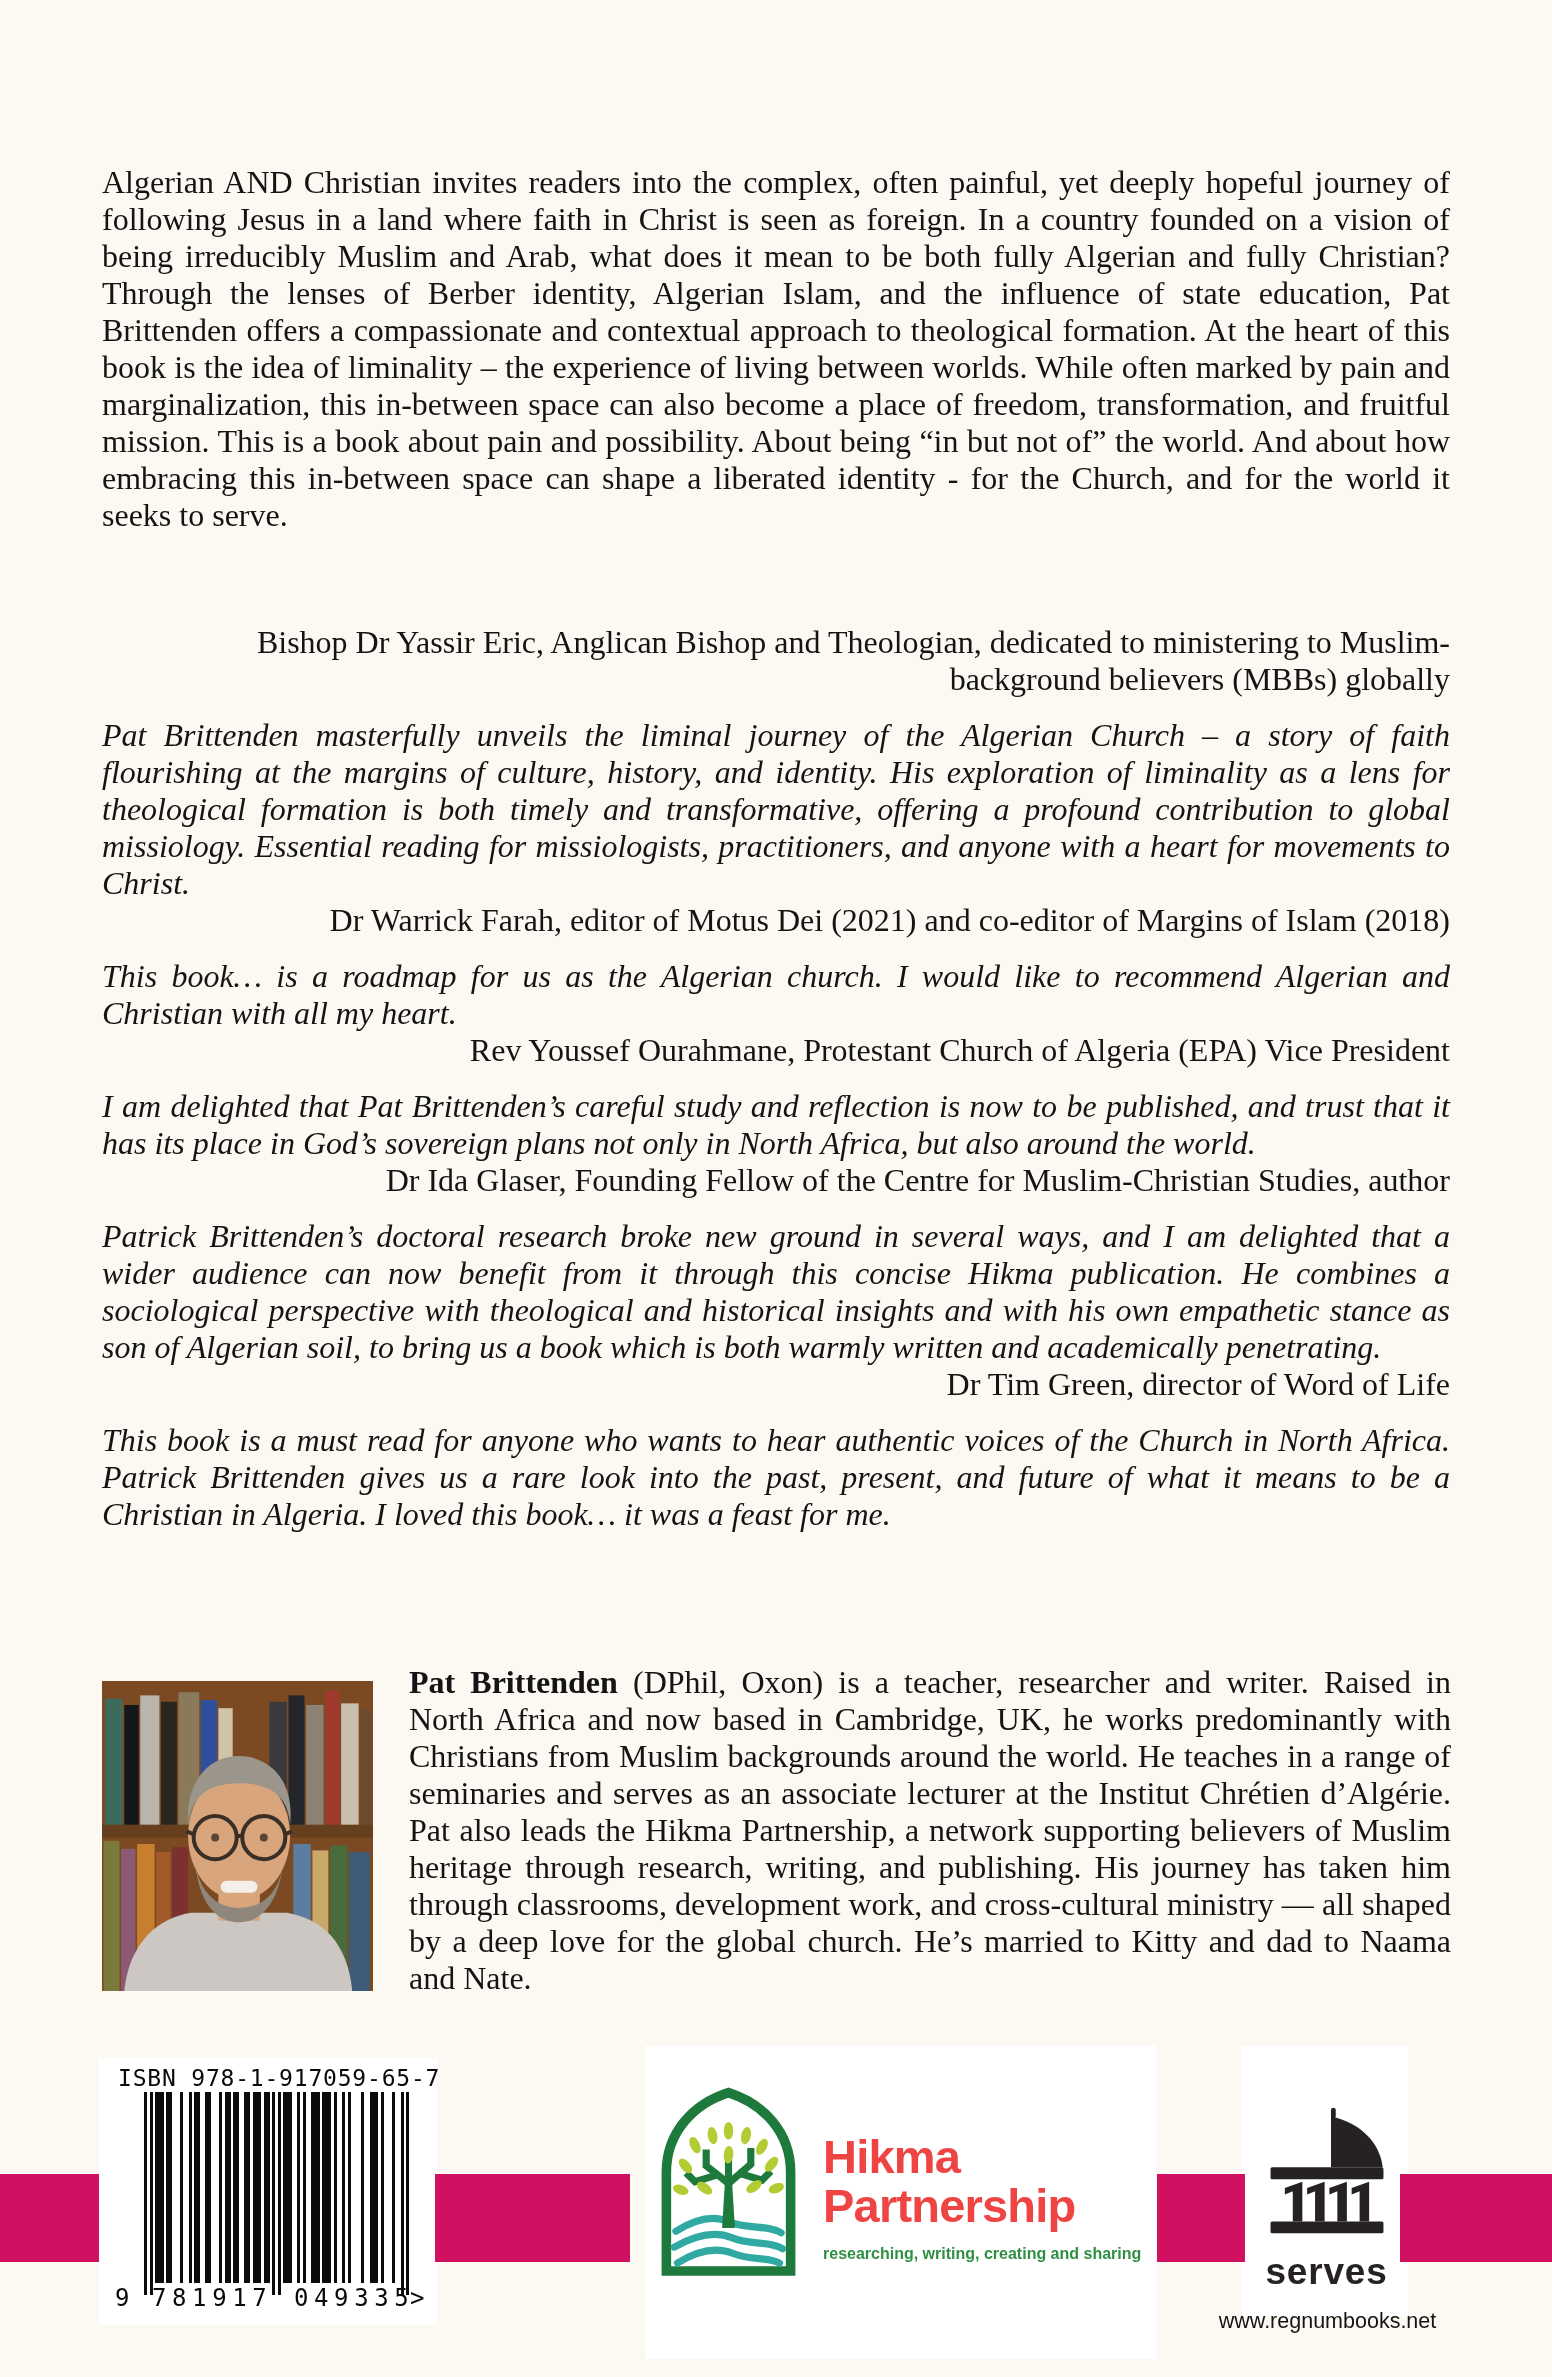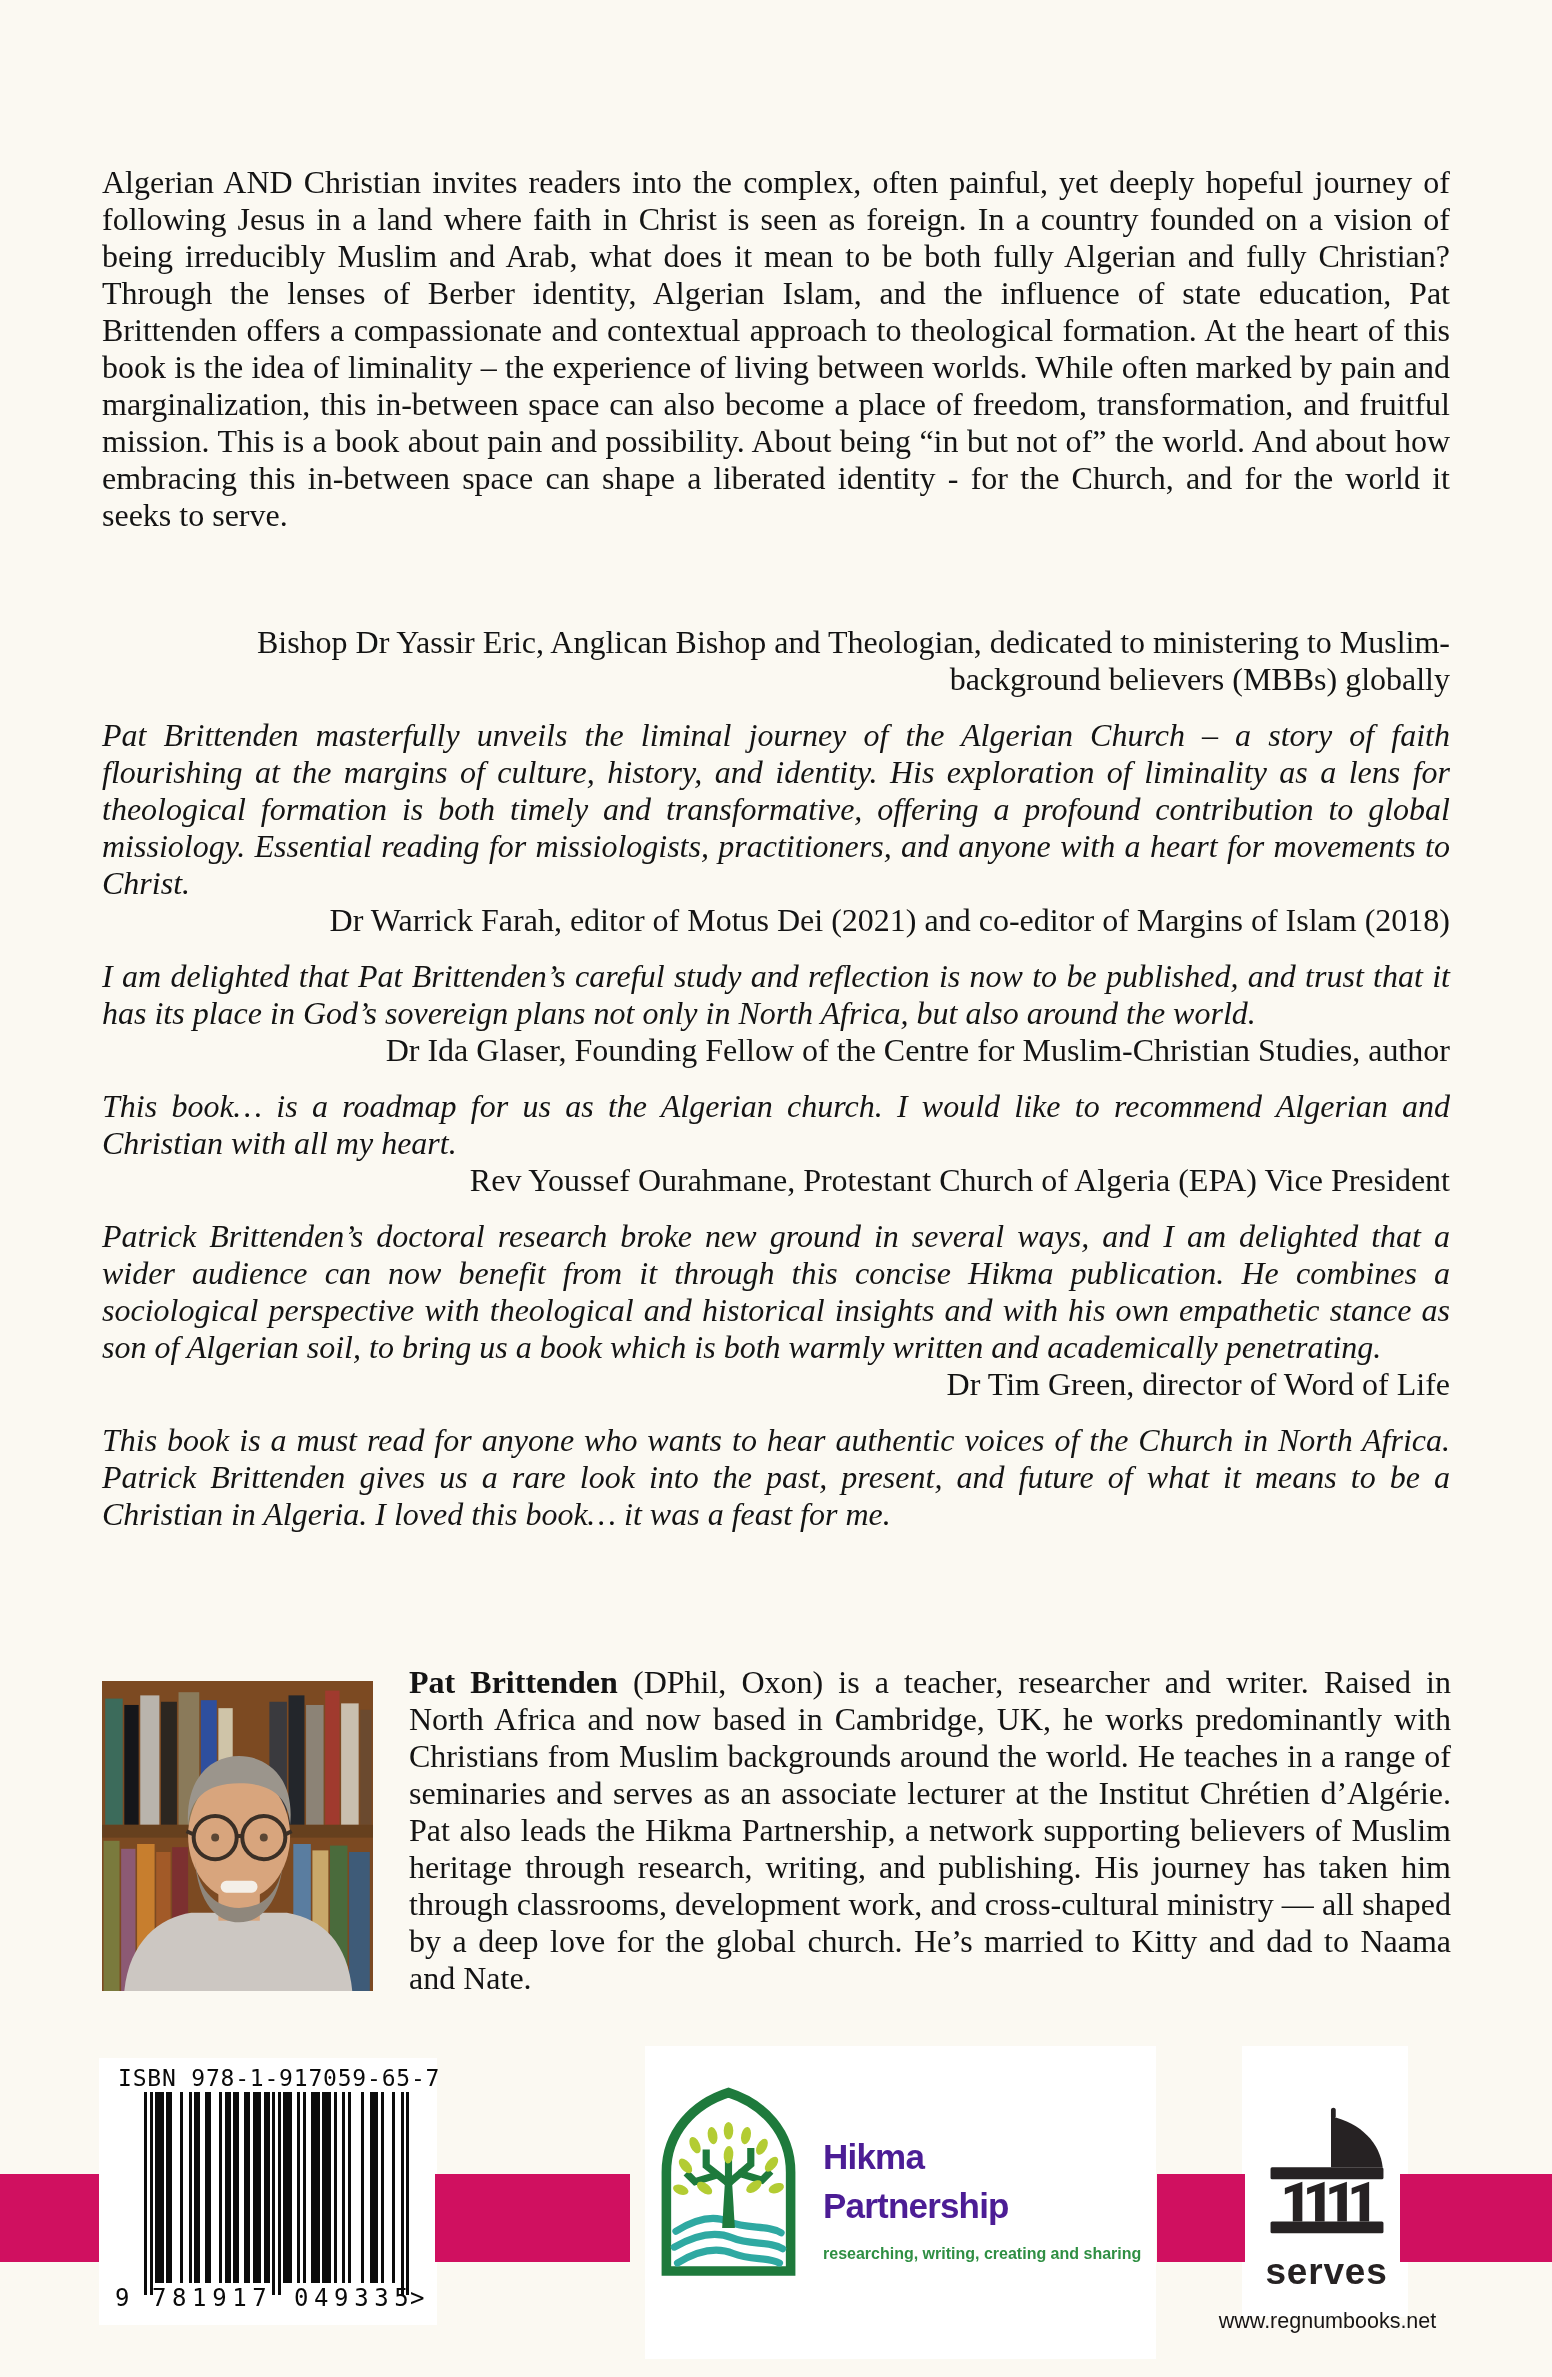--- a/index.html
+++ b/index.html
@@ -46,21 +46,21 @@
     font-family:"DejaVu Sans Mono",monospace;font-size:24px;line-height:27px;color:#0a0a0a;
   }
   .bc-d0{left:-29px;}
   .bc-g1{left:8px;letter-spacing:5.6px;}
   .bc-g2{left:150px;letter-spacing:5.6px;}
   .bc-arrow{left:266px;}
   .hikma-arch{position:absolute;left:660px;top:2086px;width:137px;height:190px;}
   .hikma-wordmark{
     position:absolute;left:823px;top:2132px;width:335px;
     font-family:"Liberation Sans",sans-serif;font-weight:bold;
-    font-size:35px;line-height:49px;letter-spacing:-0.8px;color:#4c1d95;
+    font-size:47px;line-height:49px;letter-spacing:-0.8px;color:#ef4444;
   }
   .hikma-tagline{
     position:absolute;left:823px;top:2245px;width:335px;
     font-family:"Liberation Sans",sans-serif;font-weight:bold;
     font-size:16px;color:#2f8f43;white-space:nowrap;
   }
   .regnum-icon{position:absolute;left:1261px;top:2105px;width:132px;height:147px;}
   .regnum-name{
     position:absolute;left:1254px;top:2251px;width:145px;text-align:center;
     font-family:"Liberation Sans",sans-serif;font-weight:bold;
@@ -81,26 +81,26 @@
   <div class="endorsements">
     <div class="endorsement">
       <div class="attr">Bishop Dr Yassir Eric, Anglican Bishop and Theologian, dedicated to ministering to Muslim-</div>
       <div class="attr">background believers (MBBs) globally</div>
     </div>
     <div class="endorsement">
       <div class="quote">Pat Brittenden masterfully unveils the liminal journey of the Algerian Church – a story of faith flourishing at the margins of culture, history, and identity. His exploration of liminality as a lens for theological formation is both timely and transformative, offering a profound contribution to global missiology. Essential reading for missiologists, practitioners, and anyone with a heart for movements to Christ.</div>
       <div class="attr">Dr Warrick Farah, editor of Motus Dei (2021) and co-editor of Margins of Islam (2018)</div>
     </div>
     <div class="endorsement">
+      <div class="quote">This book… is a roadmap for us as the Algerian church. I would like to recommend Algerian and Christian with all my heart.</div>
+      <div class="attr">Rev Youssef Ourahmane, Protestant Church of Algeria (EPA) Vice President</div>
+    </div>
+    <div class="endorsement">
       <div class="quote">I am delighted that Pat Brittenden’s careful study and reflection is now to be published, and trust that it has its place in God’s sovereign plans not only in North Africa, but also around the world.</div>
       <div class="attr">Dr Ida Glaser, Founding Fellow of the Centre for Muslim-Christian Studies, author</div>
-    </div>
-    <div class="endorsement">
-      <div class="quote">This book… is a roadmap for us as the Algerian church. I would like to recommend Algerian and Christian with all my heart.</div>
-      <div class="attr">Rev Youssef Ourahmane, Protestant Church of Algeria (EPA) Vice President</div>
     </div>
     <div class="endorsement">
       <div class="quote">Patrick Brittenden’s doctoral research broke new ground in several ways, and I am delighted that a wider audience can now benefit from it through this concise Hikma publication. He combines a sociological perspective with theological and historical insights and with his own empathetic stance as son of Algerian soil, to bring us a book which is both warmly written and academically penetrating.</div>
       <div class="attr">Dr Tim Green, director of Word of Life</div>
     </div>
     <div class="endorsement">
       <div class="quote">This book is a must read for anyone who wants to hear authentic voices of the Church in North Africa. Patrick Brittenden gives us a rare look into the past, present, and future of what it means to be a Christian in Algeria. I loved this book… it was a feast for me.</div>
     </div>
   </div>
 

